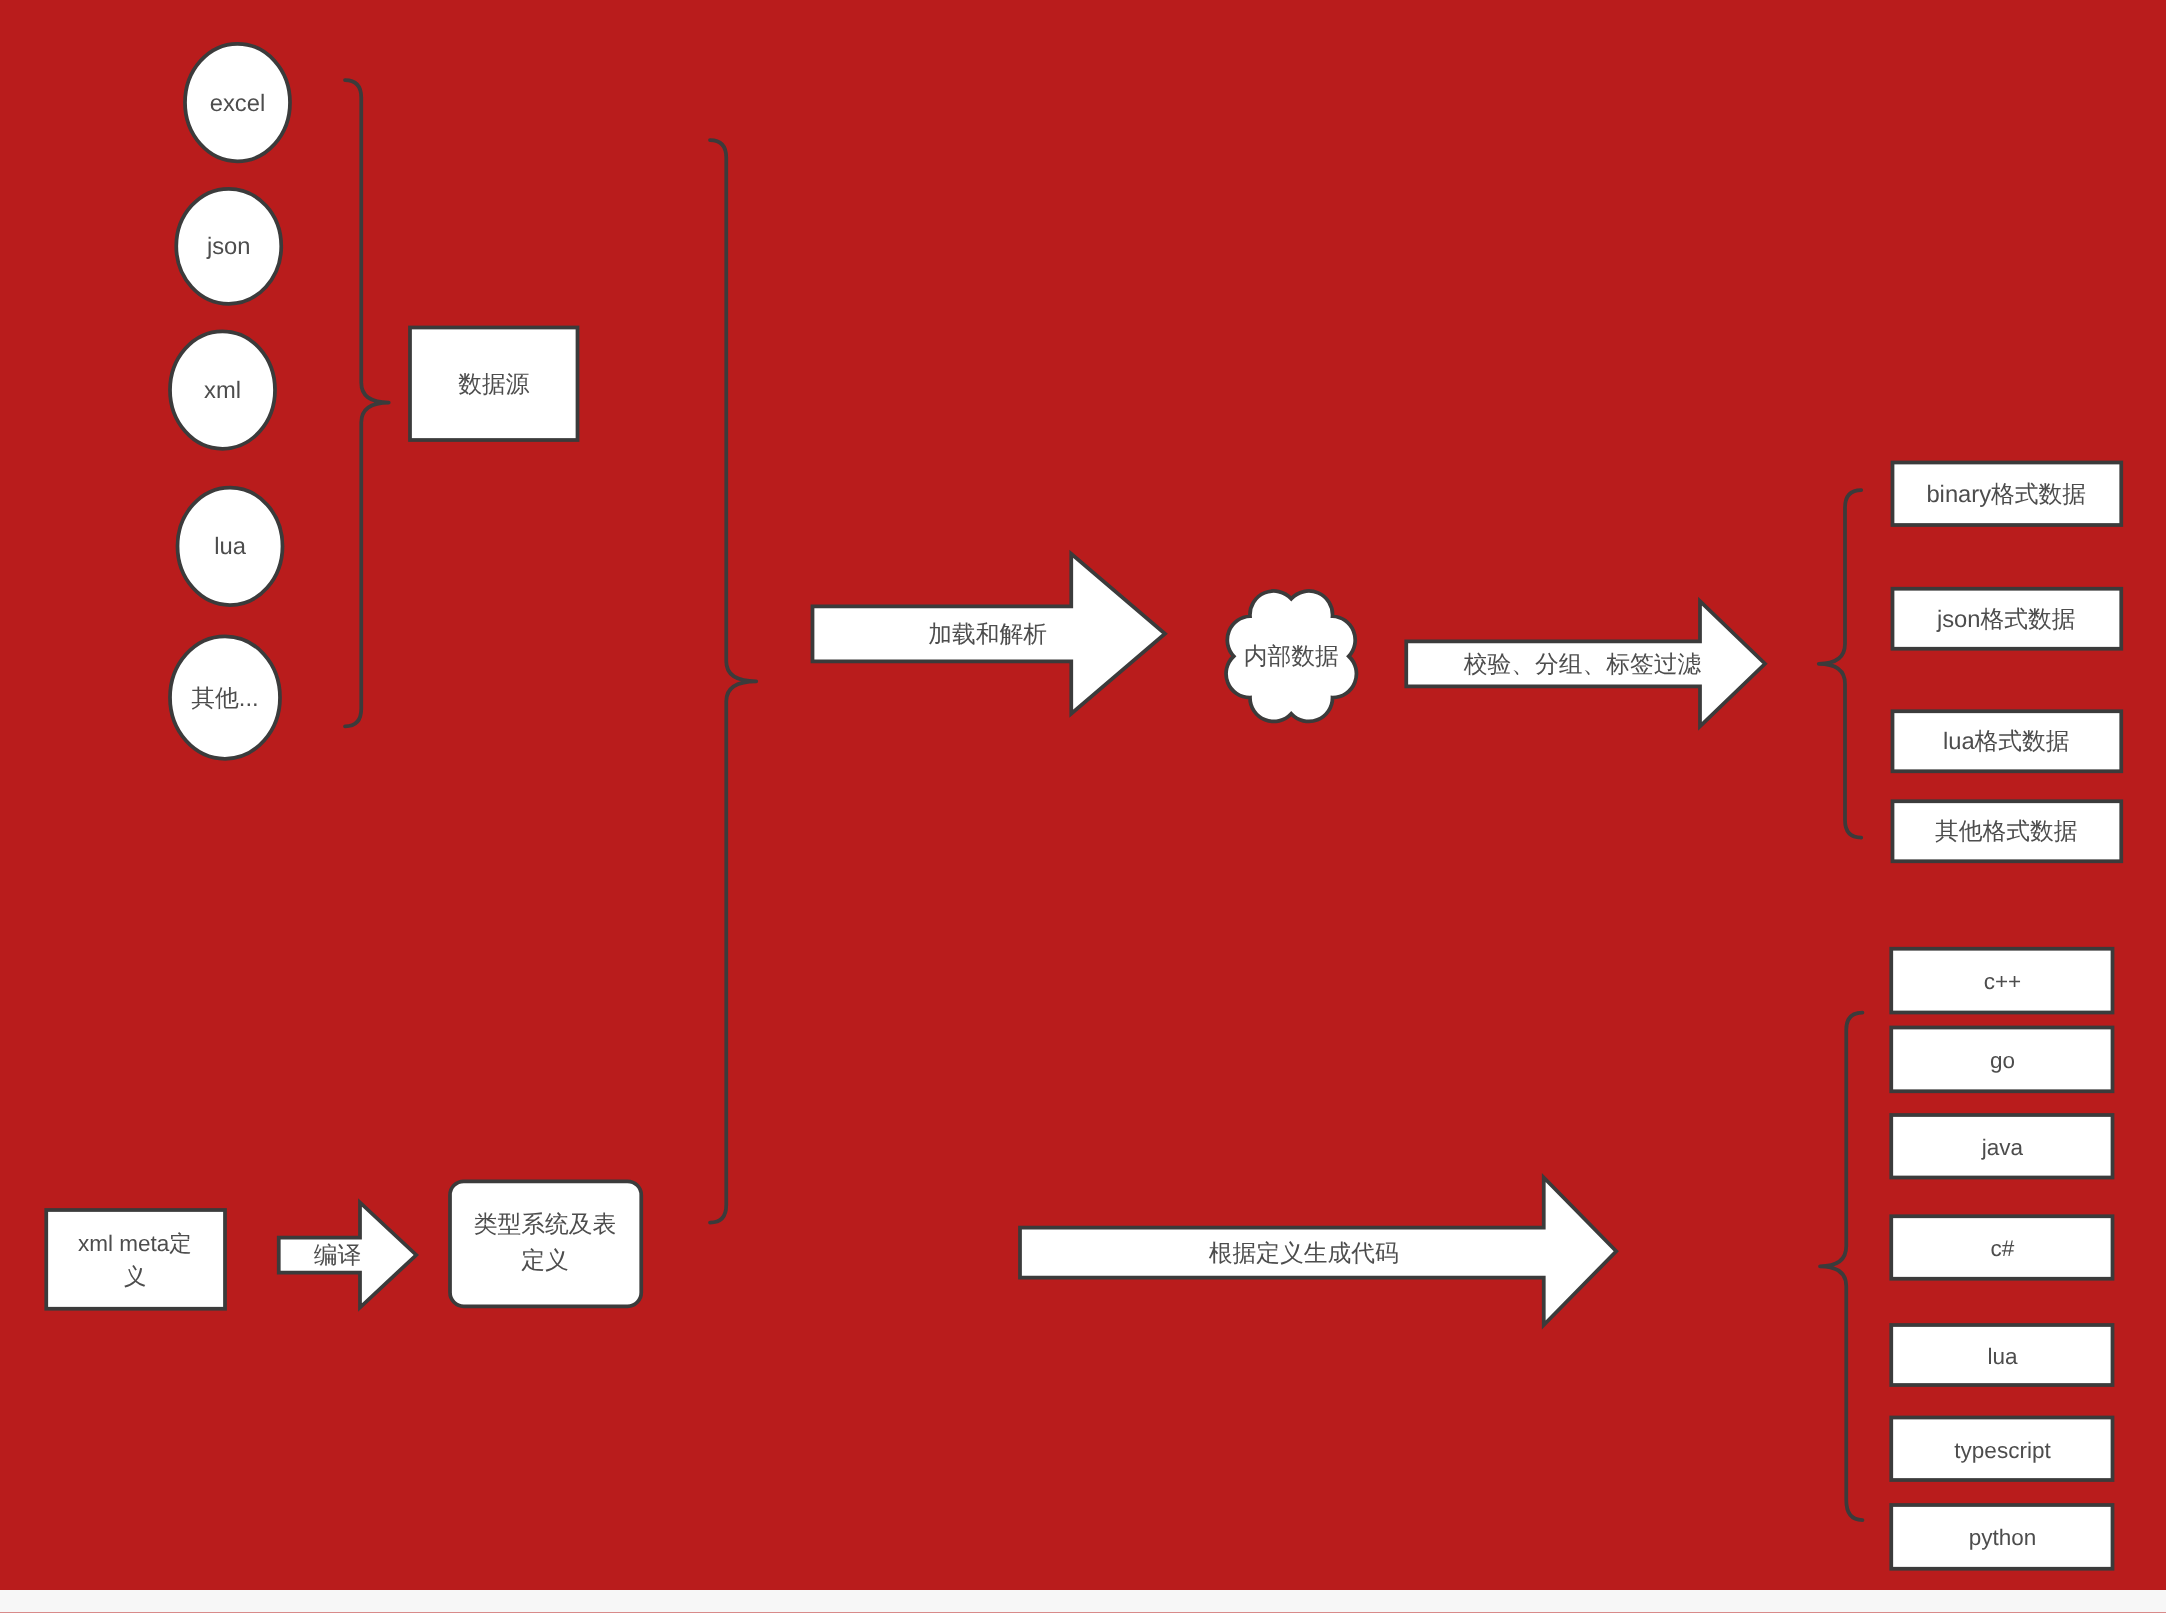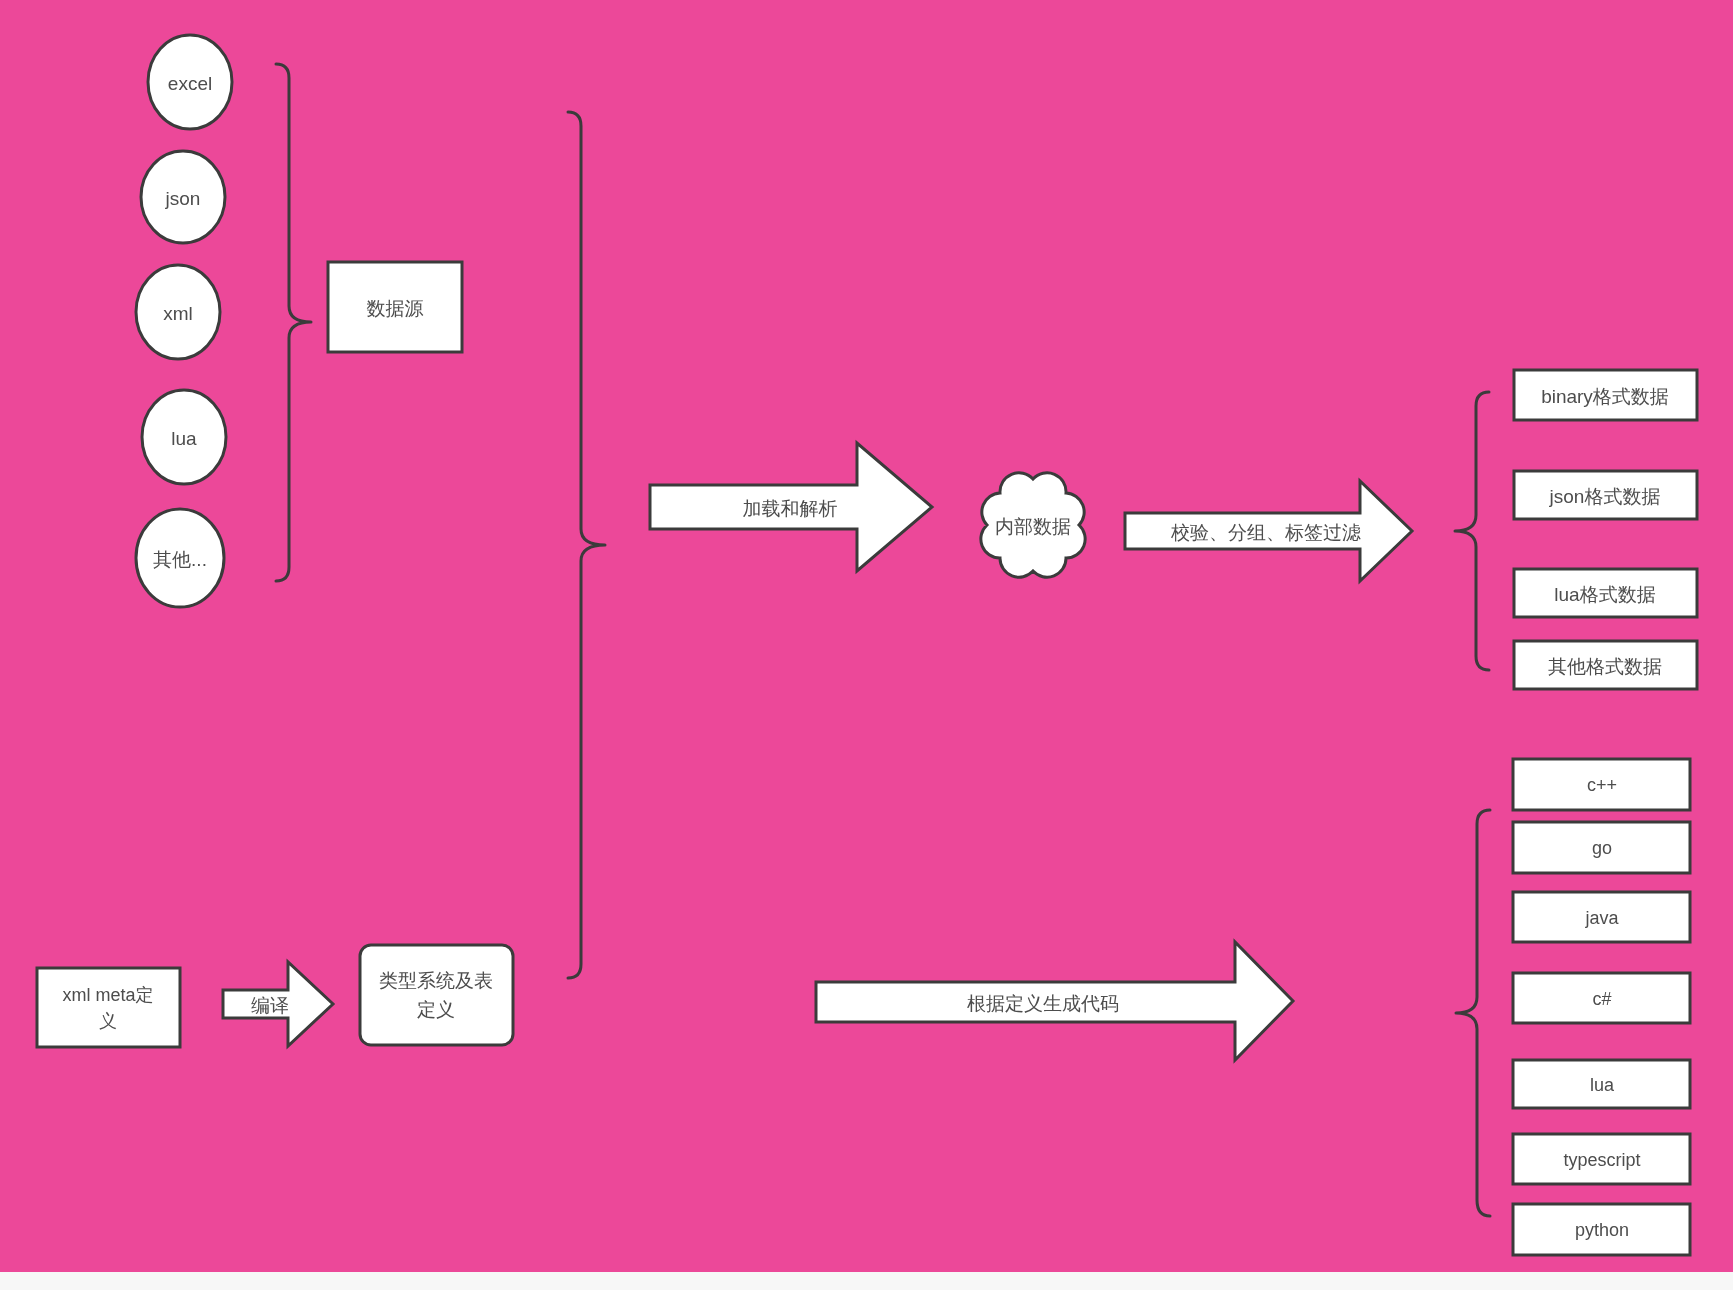--- a/index.html
+++ b/index.html
@@ -3,21 +3,21 @@
 <meta charset="utf-8">
 <style>
   html, body {
     margin: 0;
     padding: 0;
     background: #f7f7f7;
   }
   .canvas-wrap {
     width: 1733px;
     height: 1272px;
-    background: #ec4899;
+    background: #b91c1c;
     position: relative;
     overflow: hidden;
   }
   svg text {
     font-family: "Liberation Sans", "DejaVu Sans", sans-serif;
     fill: #4d4d4d;
     text-anchor: middle;
     dominant-baseline: central;
   }
   .shape {

